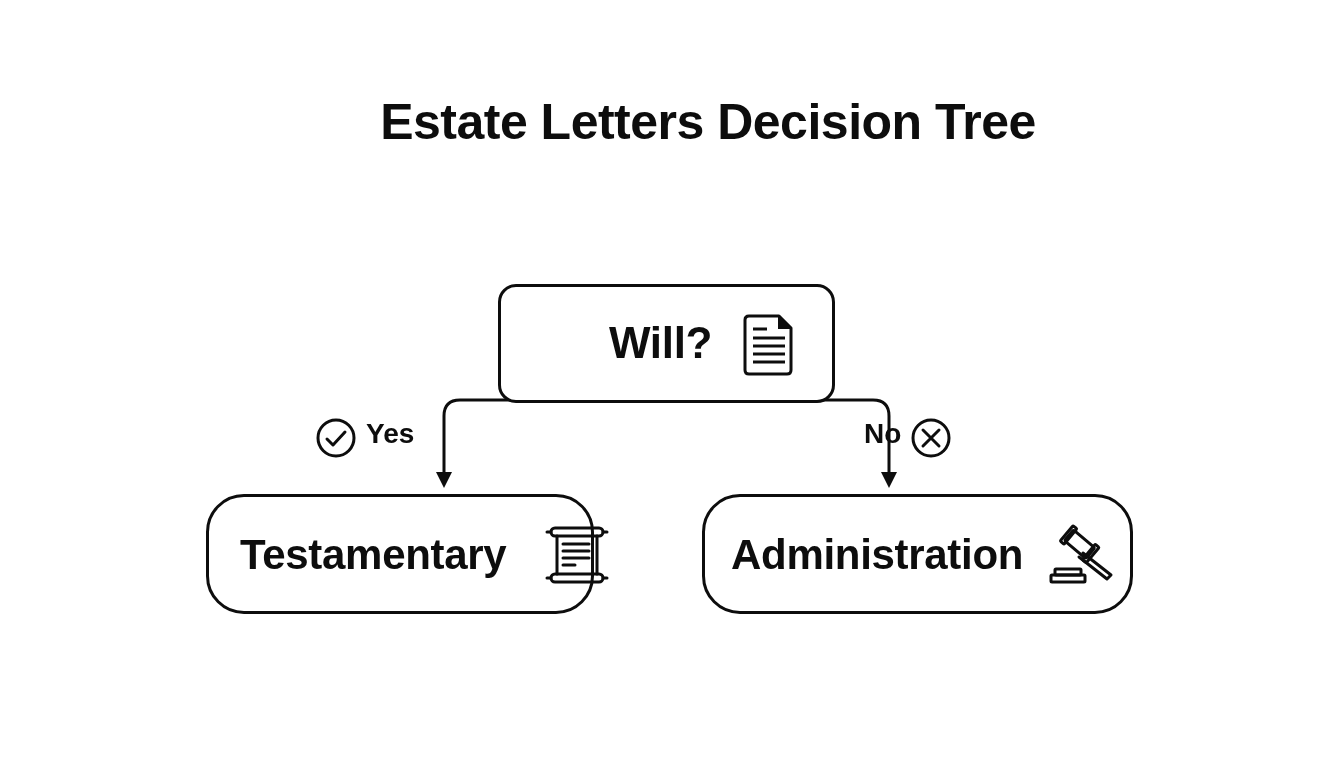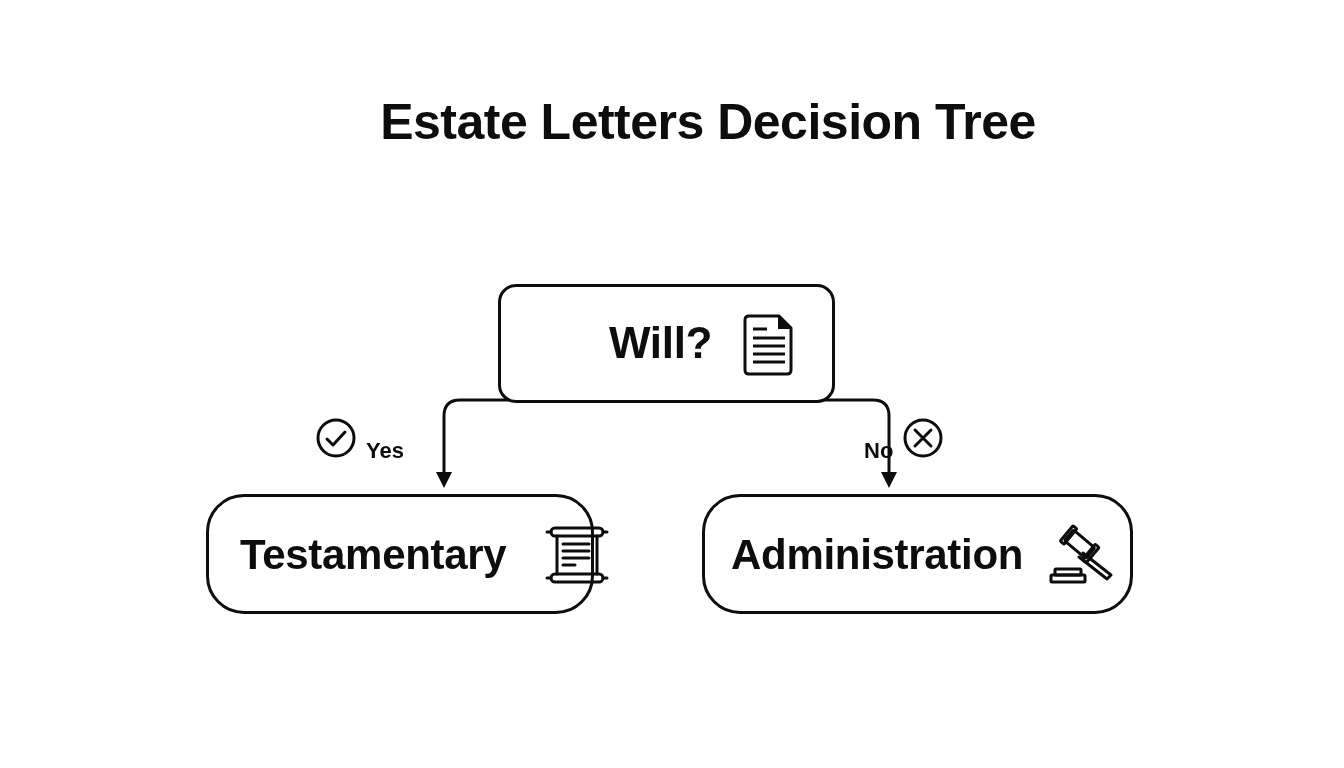--- a/index.html
+++ b/index.html
@@ -12,21 +12,21 @@
     .node-label { font-weight:700; letter-spacing:-0.3px; }
     #node-will { left:498px; top:236px; width:337px; height:119px; border-radius:18px;margin-top:48px; }
     #node-will .node-label { position:absolute; left:108px; top:28px; font-size:44px; line-height:56px; }
     #node-will .icon { position:absolute; left:240px; top:25px; }
     #node-test { left:206px; top:494px; width:388px; height:120px; border-radius:38px; }
     #node-test .node-label { position:absolute; left:31px; top:30px; font-size:42px; line-height:56px; }
     #node-test .icon { position:absolute; left:336px; top:28px; }
     #node-admin { left:702px; top:494px; width:431px; height:120px; border-radius:38px; }
     #node-admin .node-label { position:absolute; left:26px; top:30px; font-size:42px; line-height:56px; }
     #node-admin .icon { position:absolute; left:344px; top:26px; }
-    .edge-label { position:absolute; display:flex; align-items:flex-end; gap:10px; font-weight:700; font-size:22px; }
+    .edge-label { position:absolute; display:flex; align-items:flex-start; gap:10px; font-weight:700; font-size:28px; }
     #label-yes { left:316px; top:418px; }
     #label-no { left:864px; top:418px; }
     svg.edges { position:absolute; left:0; top:0; }
   </style>
 </head>
 <body>
 
 <div class="title">Estate Letters Decision Tree</div>
 
 <svg class="edges" width="1344" height="768">

